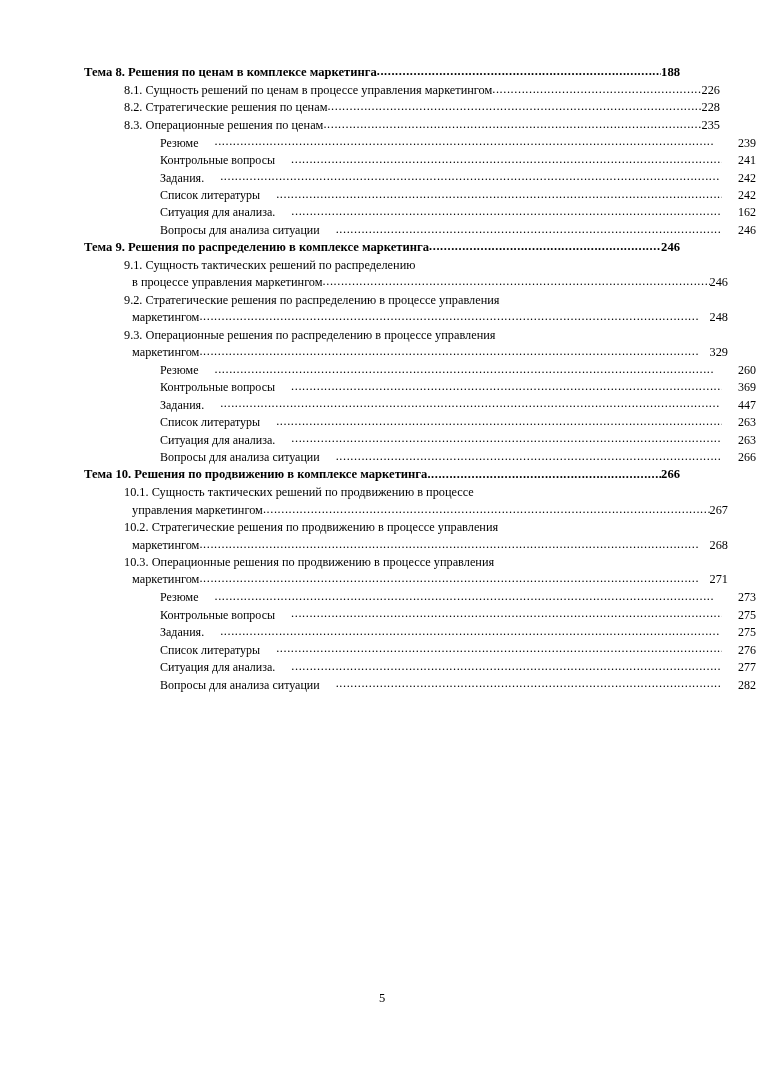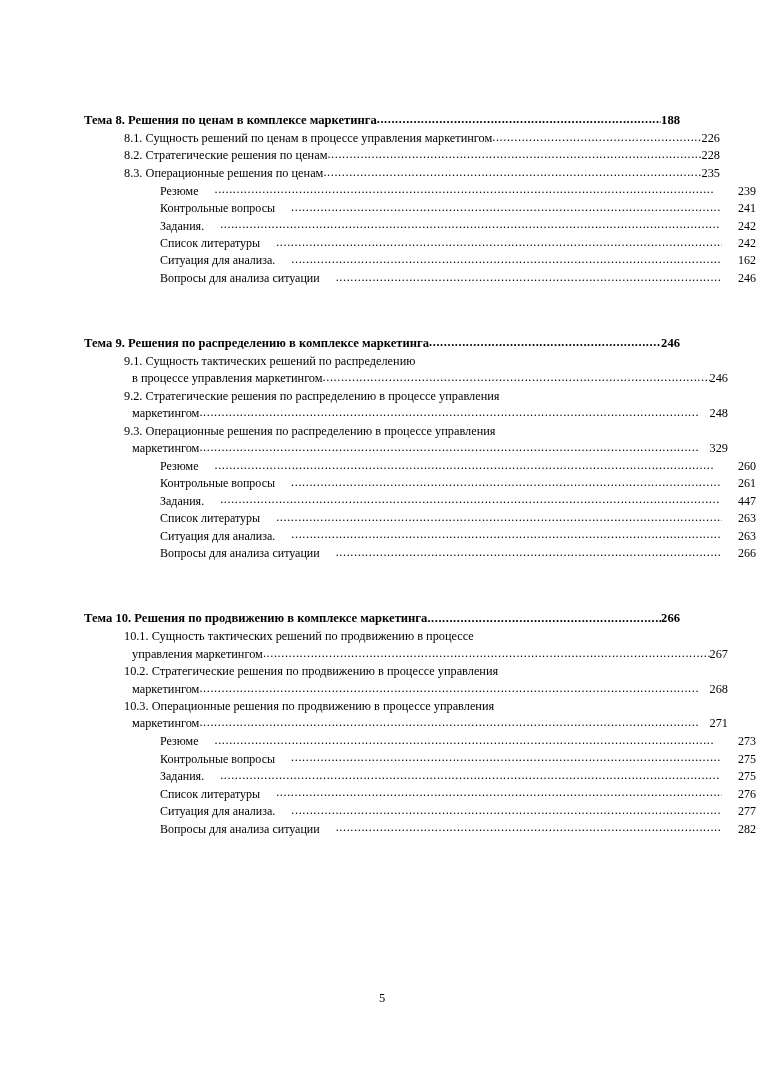--- a/index.html
+++ b/index.html
@@ -49,21 +49,20 @@
   .page-num {
     flex: 0 0 auto;
     text-align: right;
     padding-left: 0px;
   }
   
   .lvl-theme {
     font-weight: bold;
     font-size: 12.6px;
     margin-left: 0px;
-    margin-top: 48px;
   }
   .lvl-theme .dots,
   .lvl-theme .page-num {
     font-weight: bold;
   }
   .lvl-sec {
     margin-left: 40px;
     font-size: 12.3px;
   }
   .lvl-sub {
@@ -171,21 +170,21 @@
         <span class="page-num">329</span>
       </div>
       <div class="toc-row lvl-sub">
         <span class="label">Резюме</span>
         <span class="dots">........................................................................................................................................</span>
         <span class="page-num">260</span>
       </div>
       <div class="toc-row lvl-sub">
         <span class="label">Контрольные вопросы</span>
         <span class="dots">........................................................................................................................................</span>
-        <span class="page-num">261</span>
+        <span class="page-num">369</span>
       </div>
       <div class="toc-row lvl-sub">
         <span class="label">Задания.</span>
         <span class="dots">........................................................................................................................................</span>
         <span class="page-num">447</span>
       </div>
       <div class="toc-row lvl-sub">
         <span class="label">Список литературы</span>
         <span class="dots">........................................................................................................................................</span>
         <span class="page-num">263</span>

